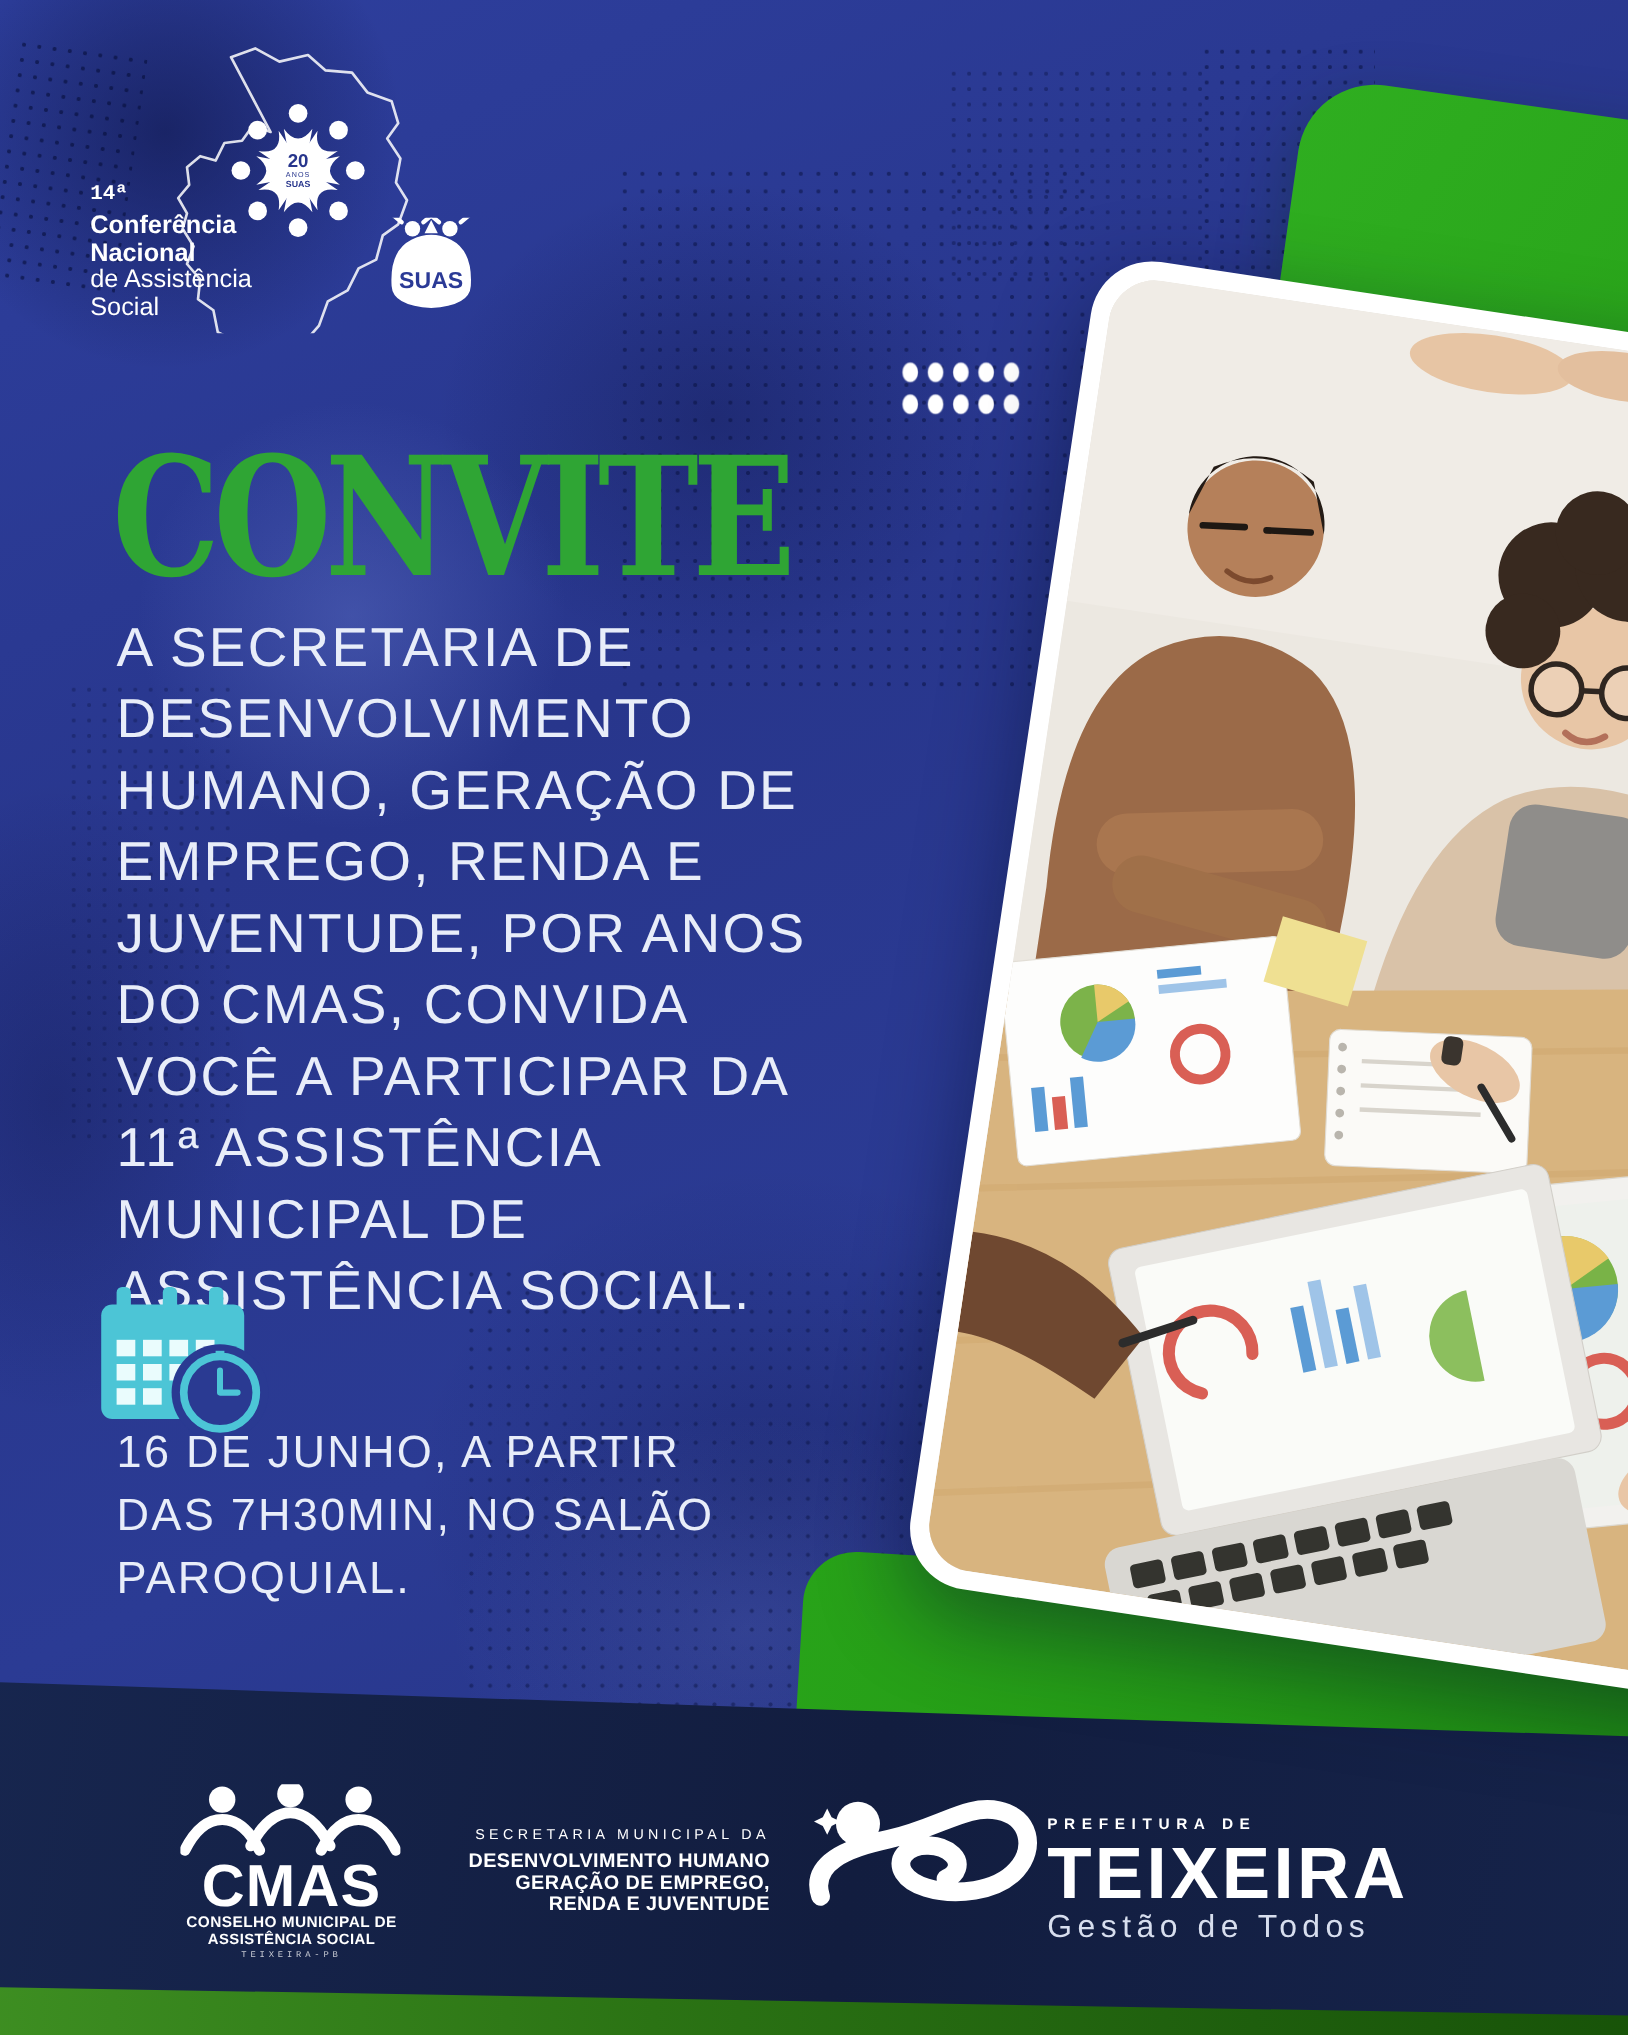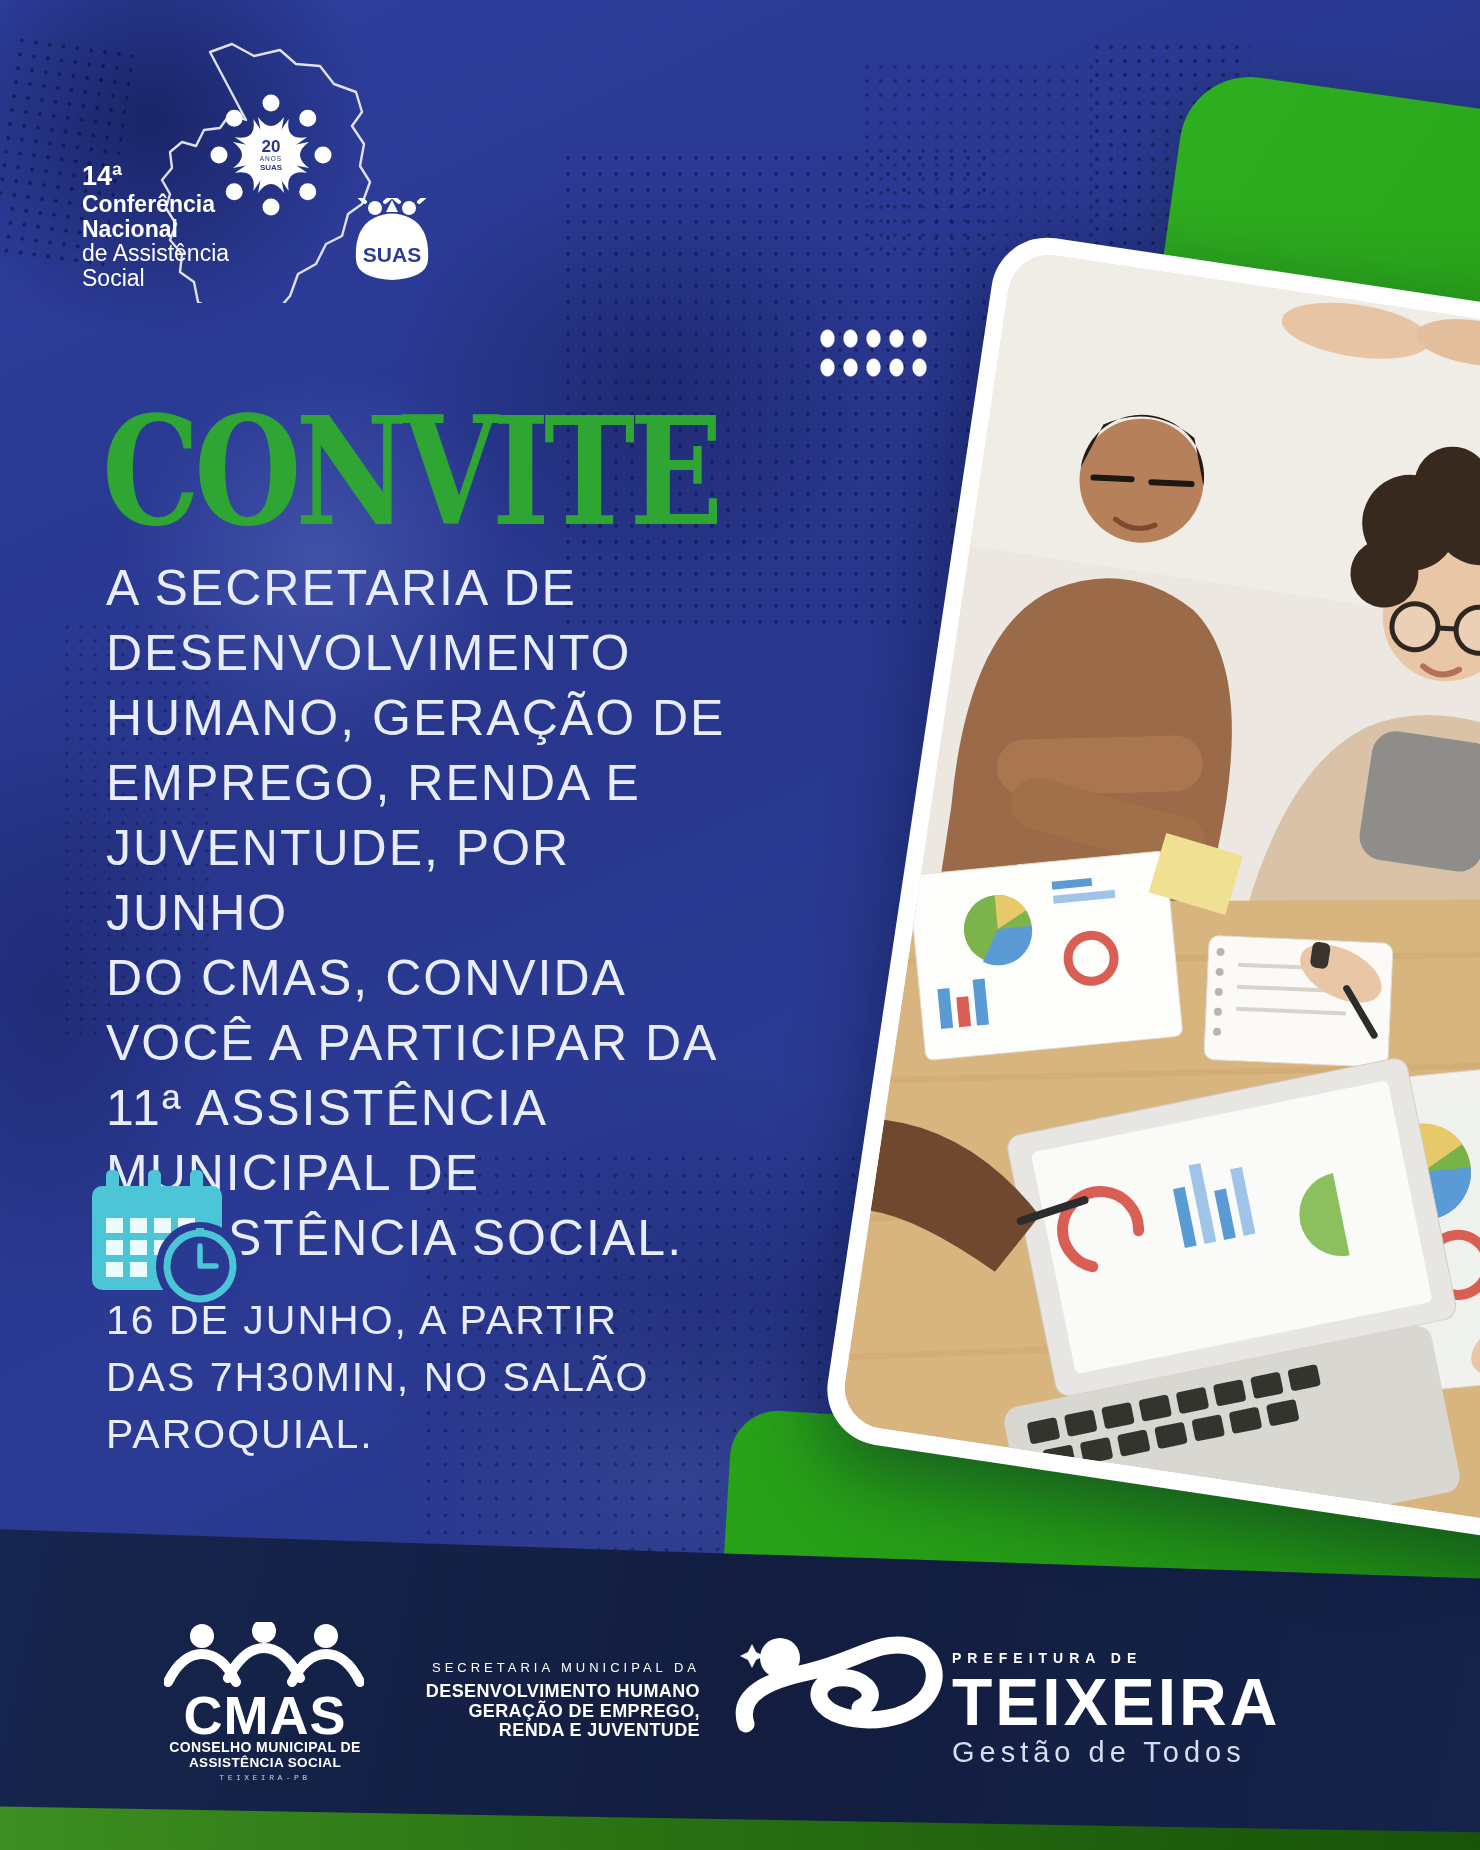--- a/index.html
+++ b/index.html
@@ -40,21 +40,21 @@
     border-radius:42px;overflow:hidden;background:#ebe7e1;}
   
   #poster-title{left:102px;top:396px;font-family:"DejaVu Serif",serif;font-weight:900;
     font-size:150px;line-height:150px;color:#2fa534;letter-spacing:-7px;
     transform:scaleX(.82);transform-origin:left top;white-space:nowrap;}
   .inv{left:106px;top:556px;width:660px;color:#e8edf9;font-size:50px;line-height:65px;
     letter-spacing:2px;font-weight:400;}
   .sched{left:106px;top:1292px;color:#e8edf9;font-size:41px;line-height:57px;letter-spacing:2px;}
   
   #logo-text{left:82px;top:160px;color:#ffffff;}
-  #logo-text .ed{font-size:27px;font-weight:bold;line-height:32px;}
+  #logo-text .ed{font-size:19px;font-weight:bold;line-height:32px;font-family:Liberation Mono, monospace;}
   #logo-text .l{font-size:23px;line-height:24.5px;}
   #logo-text .b{font-weight:bold;}
   
   .ftxt{color:#ffffff;}
   #cmas-acronym{left:150px;top:1684px;width:230px;text-align:center;font-size:54px;font-weight:bold;letter-spacing:1px;}
   #cmas-sub1{left:110px;top:1739px;width:310px;text-align:center;font-size:14px;font-weight:bold;letter-spacing:.4px;}
   #cmas-sub2{left:110px;top:1755px;width:310px;text-align:center;font-size:13.5px;font-weight:bold;letter-spacing:.4px;}
   #cmas-sub3{left:110px;top:1773px;width:310px;text-align:center;font-size:8px;letter-spacing:3.5px;opacity:.75;font-family:Liberation Mono, monospace;}
   #sec-block{left:370px;top:1660px;width:330px;text-align:right;}
   #sec-block .kicker{font-size:13px;letter-spacing:4px;margin-bottom:7px;}
@@ -155,21 +155,21 @@
 
   <div class="wdots"></div>
 
   <div class="abs" id="poster-title">CONVITE</div>
 
   <div class="abs inv">
     <div>A SECRETARIA DE</div>
     <div>DESENVOLVIMENTO</div>
     <div>HUMANO, GERAÇÃO DE</div>
     <div>EMPREGO, RENDA E</div>
-    <div>JUVENTUDE, POR JUNHO</div>
+    <div>JUVENTUDE, POR ANOS</div>
     <div>DO CMAS, CONVIDA</div>
     <div>VOCÊ A PARTICIPAR DA</div>
     <div>11ª ASSISTÊNCIA</div>
     <div>MUNICIPAL DE</div>
     <div>ASSISTÊNCIA SOCIAL.</div>
   </div>
 
   <svg class="abs" style="left:86px;top:1162px;" width="170" height="152" viewBox="0 0 170 152">
     <g fill="#4cc5d6">
       <rect x="20" y="8" width="13" height="28" rx="5"></rect>

